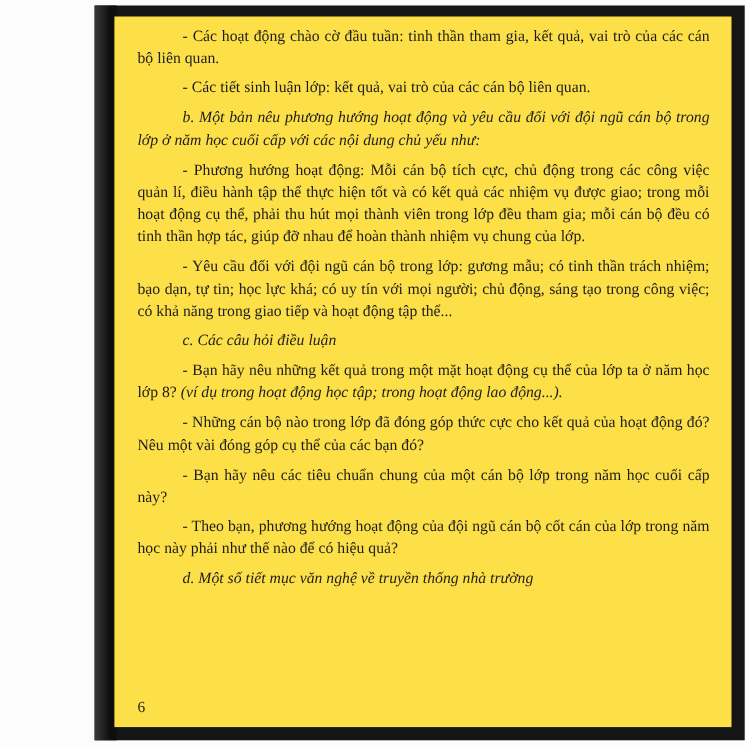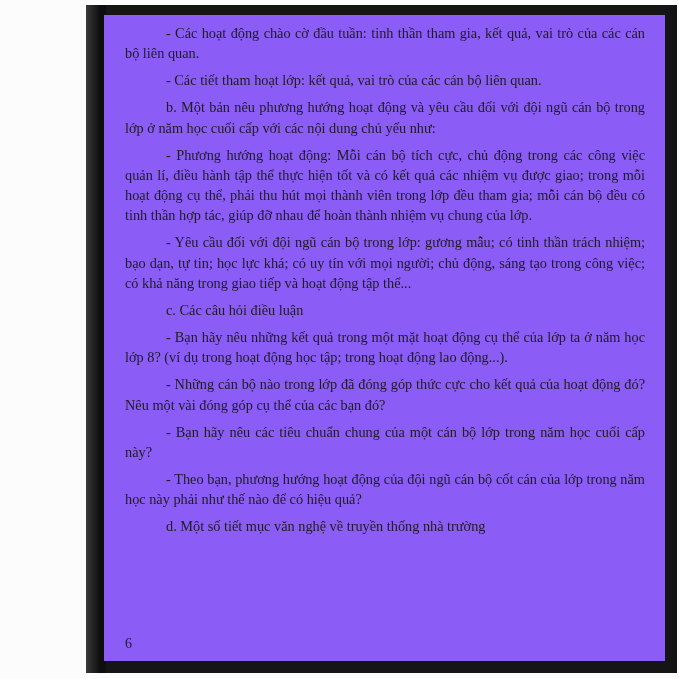--- a/index.html
+++ b/index.html
@@ -27,54 +27,55 @@
     left: 0; top: 0; bottom: 0;
     width: 20px;
     background: linear-gradient(to right, #3a3a3a, #0e0e0e 70%);
   }
   .page {
     position: absolute;
     left: 18px;
     top: 10px;
     right: 12px;
     bottom: 12px;
-    background: #8b5cf6;
+    background: #fde047;
   }
   .text-col {
     position: absolute;
     left: 21px;
     right: 20px;
     top: 8px;
     color: #1d1d1f;
     font-size: 14.3px;
     line-height: 1.41;
     text-align: justify;
   }
   .para {
     margin: 0 0 7px 0;
     text-indent: 41px;
   }
   .it {
+    font-style: italic;
   }
   .page-number {
     position: absolute;
     left: 21px;
     bottom: 9px;
     font-size: 14px;
     color: #222;
   }
 </style>
 </head>
 <body>
 
 <div class="scan">
   <div class="page">
     <div class="text-col">
         <p class="para"><span>- Các hoạt động chào cờ đầu tuần: tinh thần tham gia, kết quả, vai trò của các cán bộ liên quan.</span></p>
-        <p class="para"><span>- Các tiết tham hoạt lớp: kết quả, vai trò của các cán bộ liên quan.</span></p>
+        <p class="para"><span>- Các tiết sinh luận lớp: kết quả, vai trò của các cán bộ liên quan.</span></p>
         <p class="para"><span class="it">b. Một bản nêu phương hướng hoạt động và yêu cầu đối với đội ngũ cán bộ trong lớp ở năm học cuối cấp với các nội dung chủ yếu như:</span></p>
         <p class="para"><span>- Phương hướng hoạt động: Mỗi cán bộ tích cực, chủ động trong các công việc quản lí, điều hành tập thể thực hiện tốt và có kết quả các nhiệm vụ được giao; trong mỗi hoạt động cụ thể, phải thu hút mọi thành viên trong lớp đều tham gia; mỗi cán bộ đều có tinh thần hợp tác, giúp đỡ nhau để hoàn thành nhiệm vụ chung của lớp.</span></p>
         <p class="para"><span>- Yêu cầu đối với đội ngũ cán bộ trong lớp: gương mẫu; có tinh thần trách nhiệm; bạo dạn, tự tin; học lực khá; có uy tín với mọi người; chủ động, sáng tạo trong công việc; có khả năng trong giao tiếp và hoạt động tập thể...</span></p>
         <p class="para"><span class="it">c. Các câu hỏi điều luận</span></p>
         <p class="para"><span>- Bạn hãy nêu những kết quả trong một mặt hoạt động cụ thể của lớp ta ở năm học lớp 8? </span><span class="it">(ví dụ trong hoạt động học tập; trong hoạt động lao động...).</span></p>
         <p class="para"><span>- Những cán bộ nào trong lớp đã đóng góp thức cực cho kết quả của hoạt động đó? Nêu một vài đóng góp cụ thể của các bạn đó?</span></p>
         <p class="para"><span>- Bạn hãy nêu các tiêu chuẩn chung của một cán bộ lớp trong năm học cuối cấp này?</span></p>
         <p class="para"><span>- Theo bạn, phương hướng hoạt động của đội ngũ cán bộ cốt cán của lớp trong năm học này phải như thế nào để có hiệu quả?</span></p>
         <p class="para"><span class="it">d. Một số tiết mục văn nghệ về truyền thống nhà trường</span></p>
       </div>

